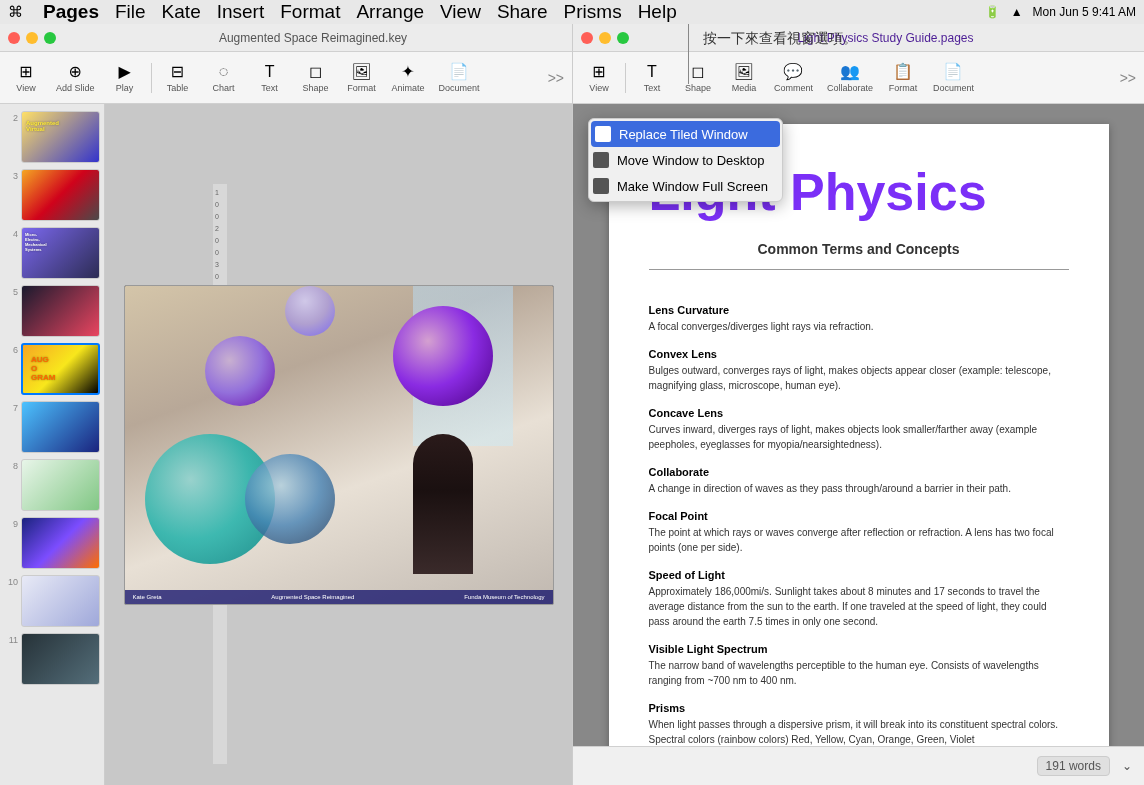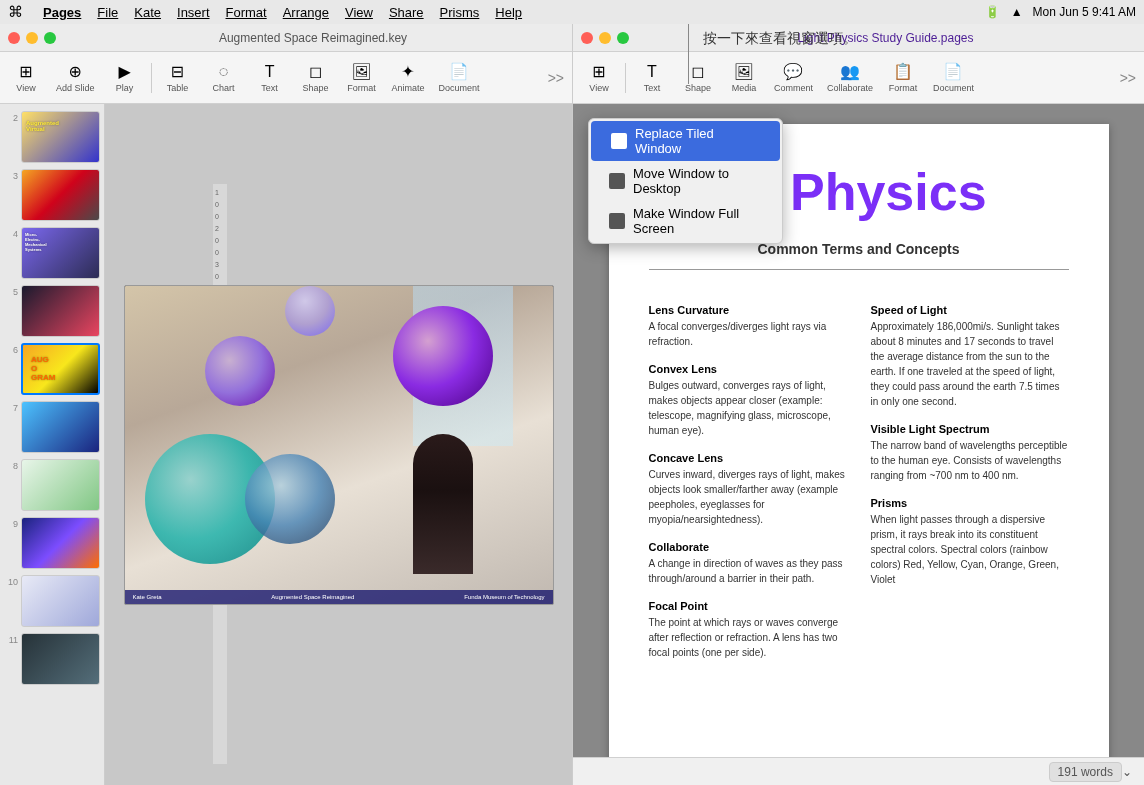--- a/index.html
+++ b/index.html
@@ -13,21 +13,21 @@
       display: flex;
       align-items: center;
       padding: 0 8px;
       gap: 16px;
       font-size: 13px;
       color: #000;
       position: relative;
       z-index: 100;
     }
     .menubar .apple-logo { font-size: 15px; margin-right: 4px; }
-    .menubar .menu-item { font-size: 13px; cursor: pointer; text-decoration: underline; }
+    .menubar .menu-item { font-size: 19px; cursor: pointer; }
     .menubar .menu-item.bold { font-weight: 600; }
     .menubar-right {
       margin-left: auto;
       display: flex;
       align-items: center;
       gap: 10px;
       font-size: 12px;
     }
 
     
@@ -297,21 +297,21 @@
       background: #f0f0f0;
       border: 1px solid #ccc;
       border-radius: 6px;
       box-shadow: 0 4px 16px rgba(0,0,0,0.3);
       z-index: 500;
       padding: 2px 0;
     }
     .dropdown-item {
       display: flex;
       align-items: center;
-      padding: 5px 20px;
+      padding: 5px 4px;
       font-size: 13px;
       cursor: pointer;
       gap: 8px;
     }
     .dropdown-item:hover, .dropdown-item.active { background: #3b6bde; color: white; border-radius: 4px; margin: 0 2px; }
     .dropdown-item.active { background: #3b6bde; color: white; }
     .dropdown-icon { width: 16px; height: 16px; background: #888; border-radius: 2px; flex-shrink: 0; }
     .dropdown-item.active .dropdown-icon { background: white; }
 
     
@@ -346,46 +346,46 @@
       color: #333;
       margin-bottom: 12px;
     }
     .doc-divider {
       border: none;
       border-top: 1px solid #999;
       margin: 8px 0 20px 0;
     }
     .doc-two-col {
       display: grid;
-      grid-template-columns: 1fr 1fr;
+      grid-template-columns: 1fr;
       gap: 0 24px;
     }
     .doc-term {
       font-size: 11px;
       font-weight: 700;
       color: #000;
       margin-bottom: 3px;
       margin-top: 14px;
     }
     .doc-def {
       font-size: 10px;
       color: #333;
       line-height: 1.5;
     }
 
     
     .pages-statusbar {
-      height: 28px;
+      height: 39px;
       background: #f0f0f0;
       border-top: 1px solid #d0d0d0;
       display: flex;
       align-items: center;
       justify-content: flex-end;
       padding: 4px 12px;
-      gap: 0;
+      gap: 12px;
       font-size: 12px;
       color: #555;
     }
     .words-count {
       background: #e0e0e0;
       border: 1px solid #ccc;
       border-radius: 4px;
       padding: 2px 8px;
       font-size: 12px;
     }
@@ -660,21 +660,21 @@
           </div>
 
           <div>
             <div class="doc-term">Speed of Light</div>
             <div class="doc-def">Approximately 186,000mi/s. Sunlight takes about 8 minutes and 17 seconds to travel the average distance from the sun to the earth. If one traveled at the speed of light, they could pass around the earth 7.5 times in only one second.</div>
 
             <div class="doc-term">Visible Light Spectrum</div>
             <div class="doc-def">The narrow band of wavelengths perceptible to the human eye. Consists of wavelengths ranging from ~700 nm to 400 nm.</div>
 
             <div class="doc-term">Prisms</div>
-            <div class="doc-def">When light passes through a dispersive prism, it rays break into its constituent spectral colors. Spectral colors (rainbow colors) Red, Yellow, Cyan, Orange, Green, Violet</div>
+            <div class="doc-def">When light passes through a dispersive prism, it will break into its constituent spectral colors. Spectral colors (rainbow colors) Red, Yellow, Cyan, Orange, Green, Violet</div>
           </div>
         </div>
       </div>
     </div>
 
     <div class="pages-statusbar">
       <div class="words-count">191 words</div>
       <span style="cursor:pointer;">⌄</span>
     </div>
   </div>

